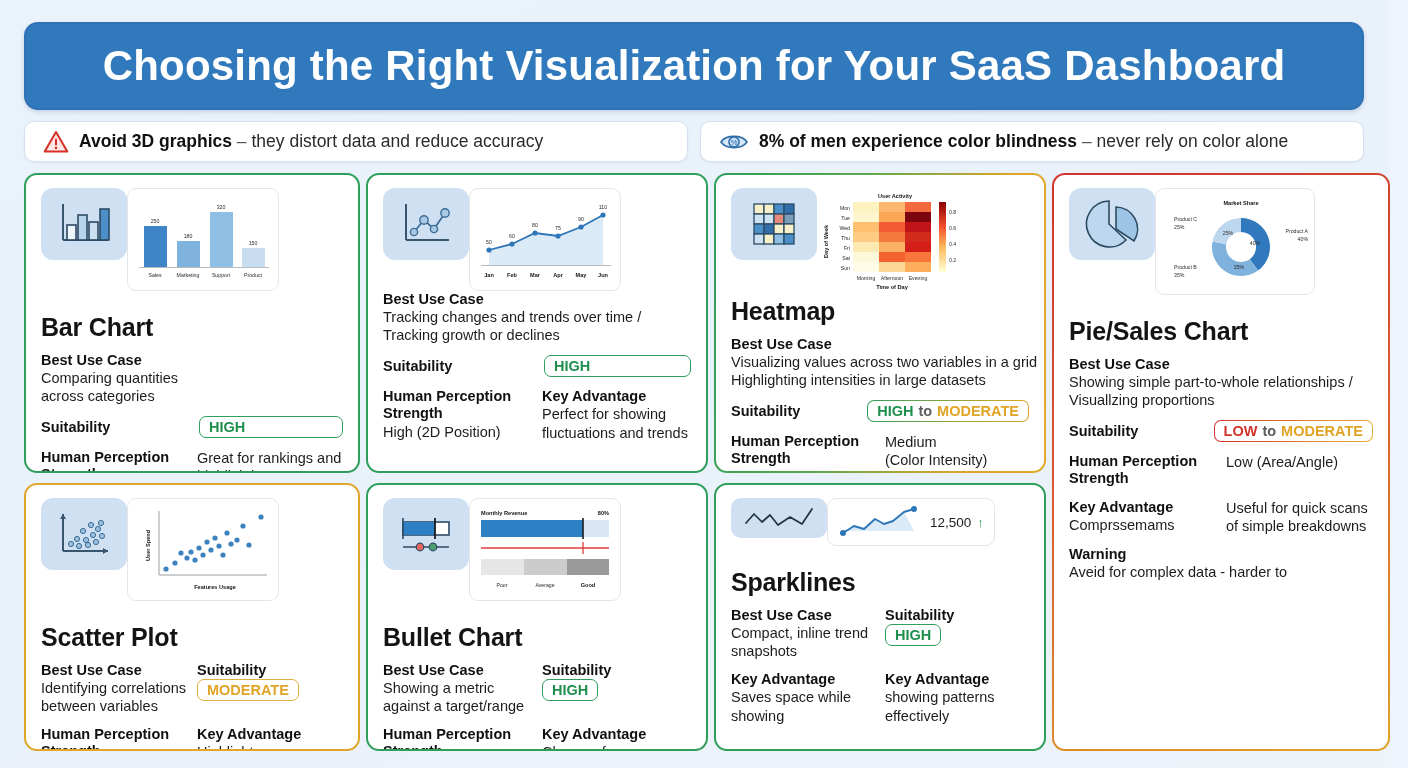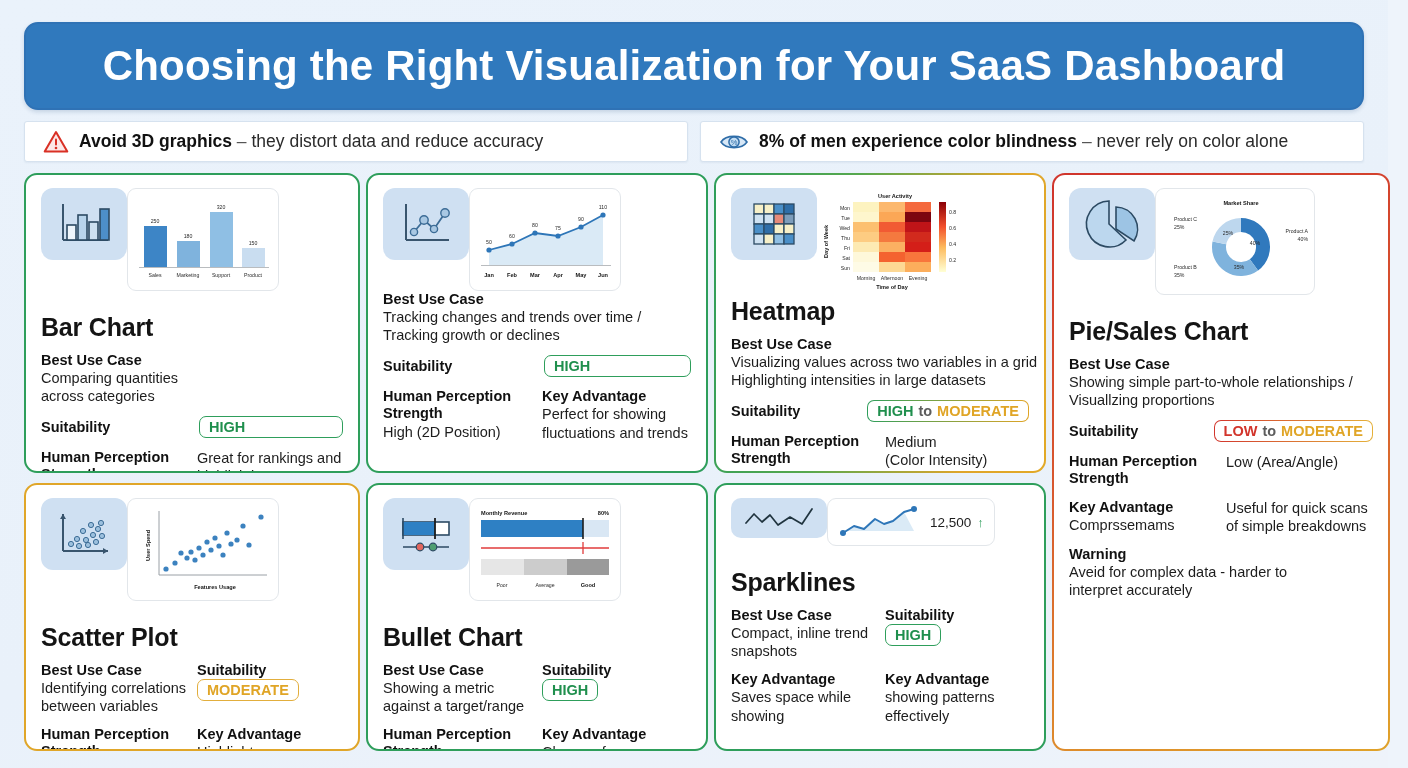--- a/index.html
+++ b/index.html
@@ -25,21 +25,21 @@
   }
   .title-bar h1 {
     color: #ffffff; font-size: 42px; font-weight: bold;
     letter-spacing: .2px; white-space: nowrap;
   }
 
   
   .callouts { display: flex; gap: 12px; margin-top: 11px; }
   .callout {
     flex: 1; height: 41px; background: #ffffff;
-    border: 1px solid #d6e2ef; border-radius: 3px;
+    border: 1px solid #d6e2ef; border-radius: 10px;
     display: flex; align-items: center; gap: 10px; padding: 0 18px;
     box-shadow: 0 1px 2px rgba(40,80,130,.07);
   }
   .callout .ctext { font-size: 17.5px; color: #2b2b2b; white-space: nowrap; }
   .callout .ctext b { font-weight: bold; color: #111; }
   .callout .ctext .dash { color: #555; }
 
   
   .grid {
     display: grid; margin-top: 11px;
@@ -664,18 +664,17 @@
         </div>
         <div class="blk">
           <p>Useful for quick scans</p>
           <p>of simple breakdowns</p>
         </div>
       </div>
 
       <div class="blk wide">
         <h4>Warning</h4>
         <p>Aveid for complex data - harder to</p>
-        <p>interpret accurately</p>
       </div>
     </div>
 
   </div>
 </div>
 
 </body></html>

